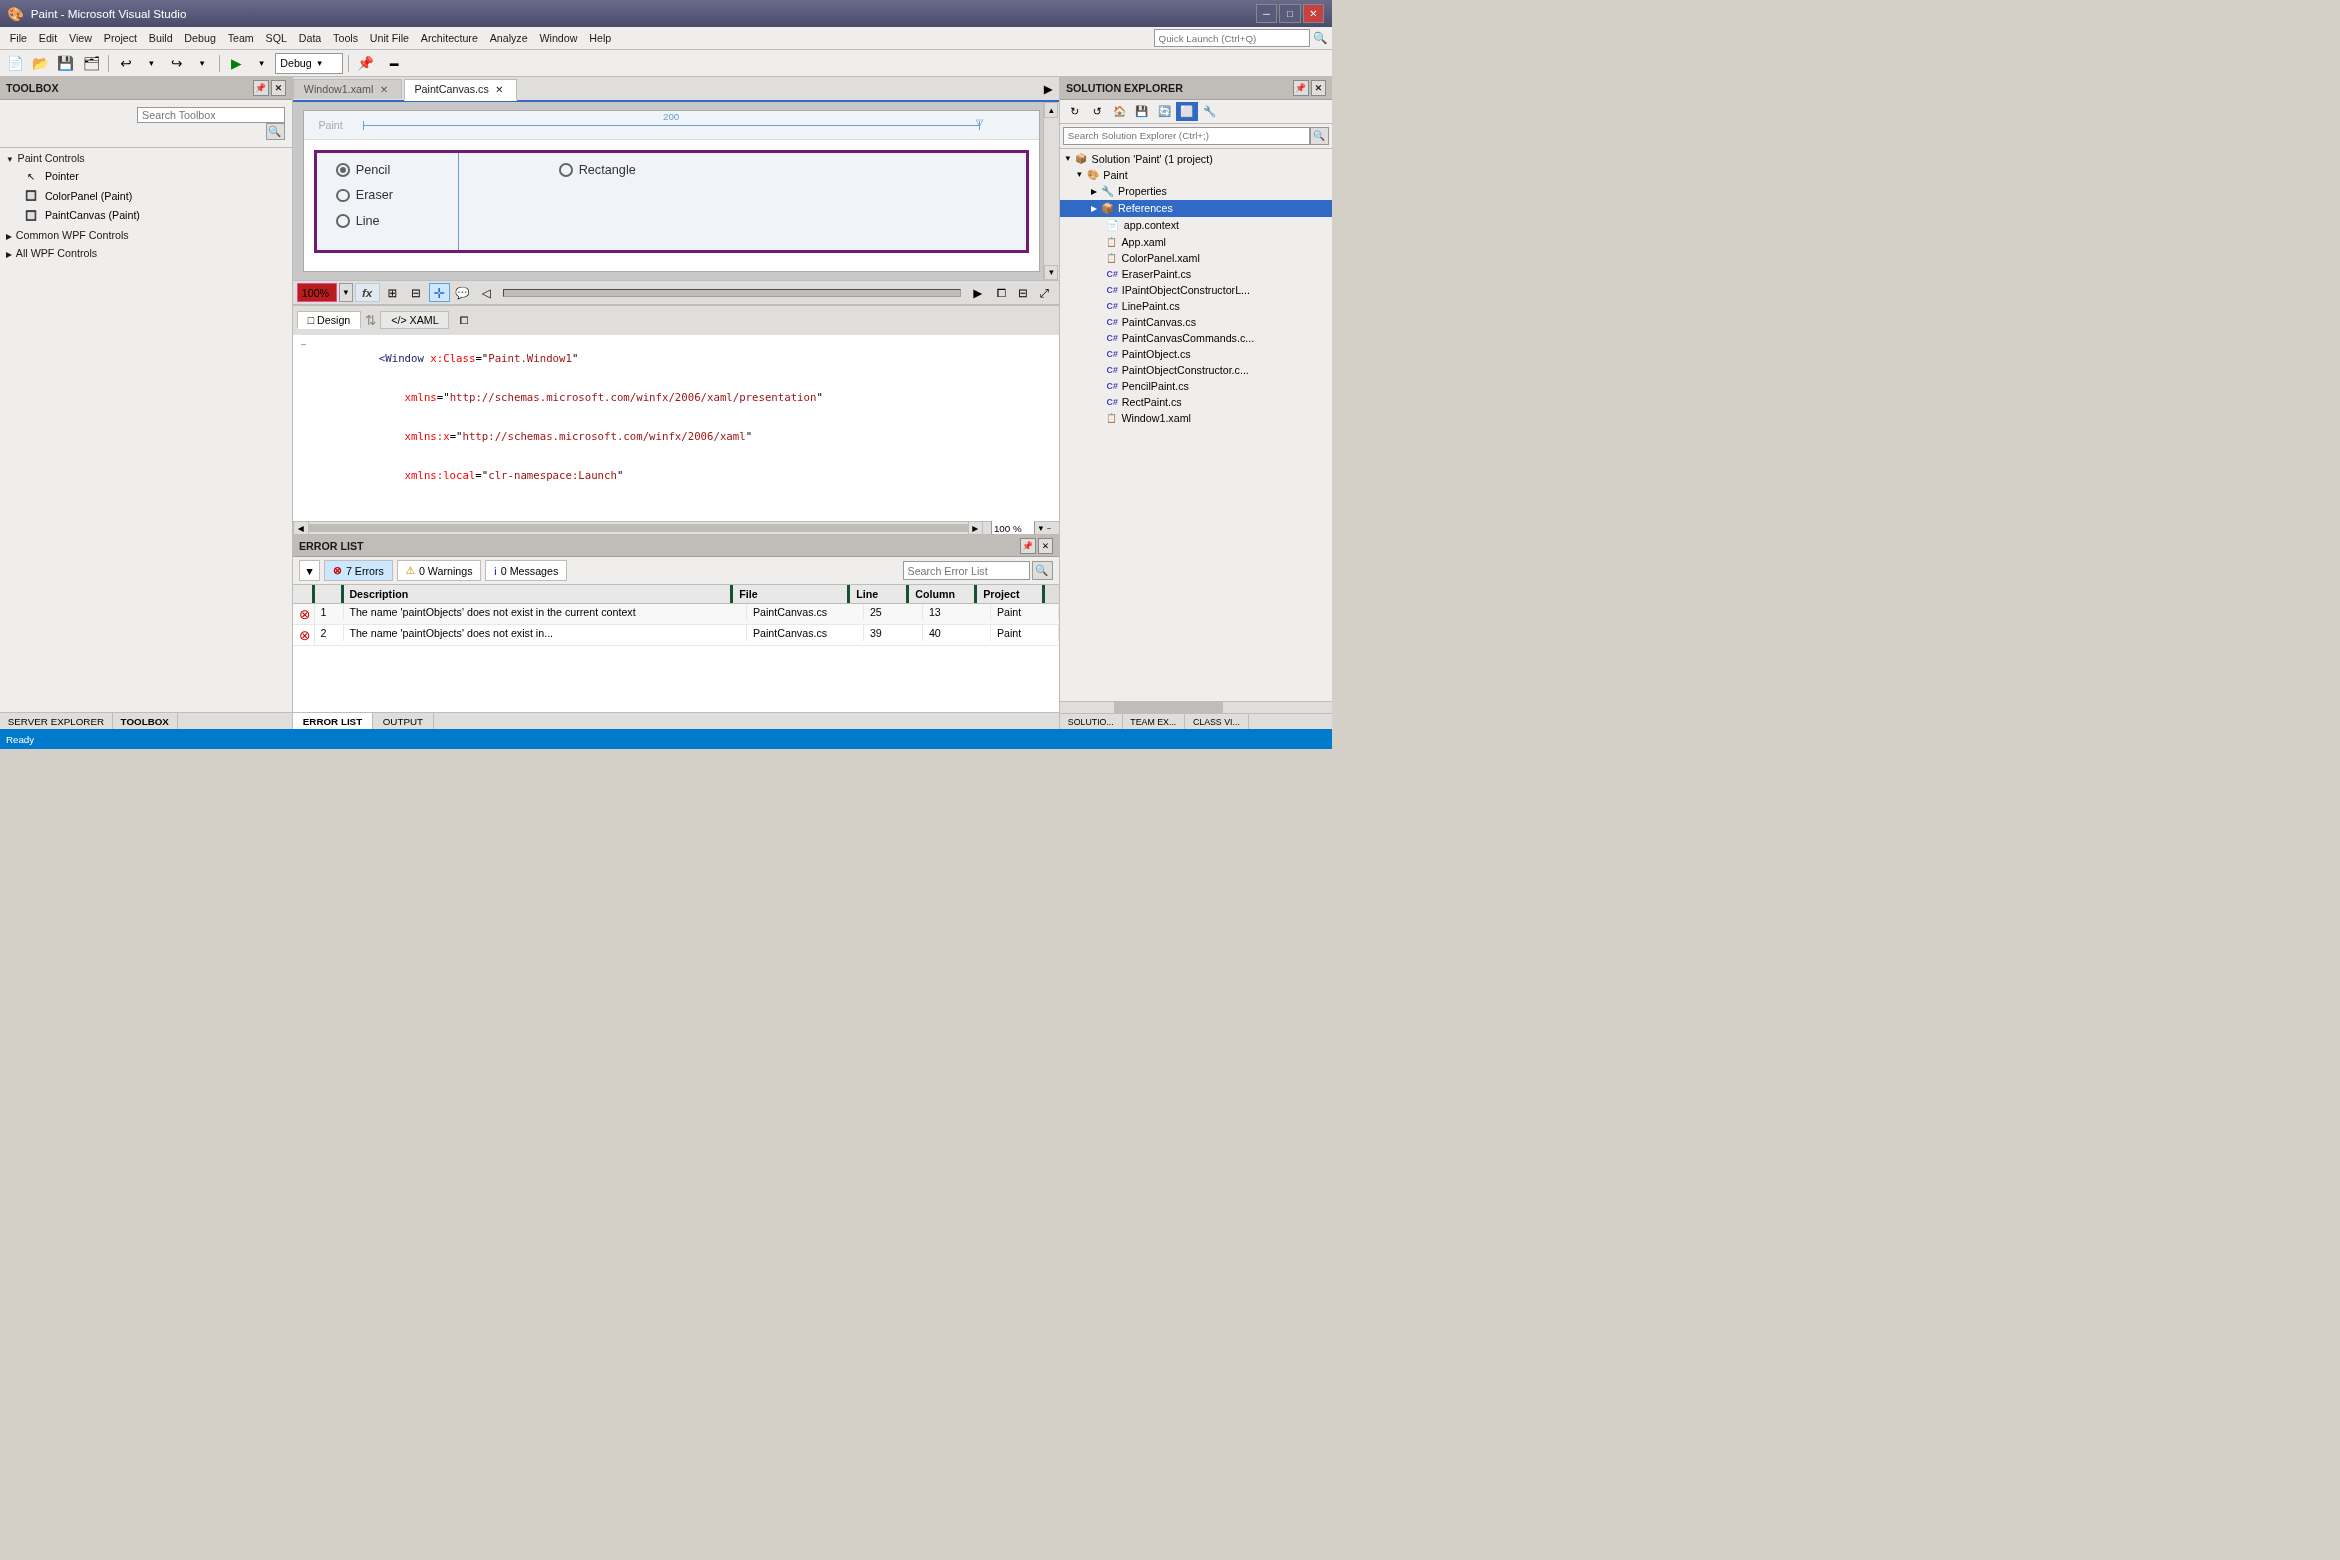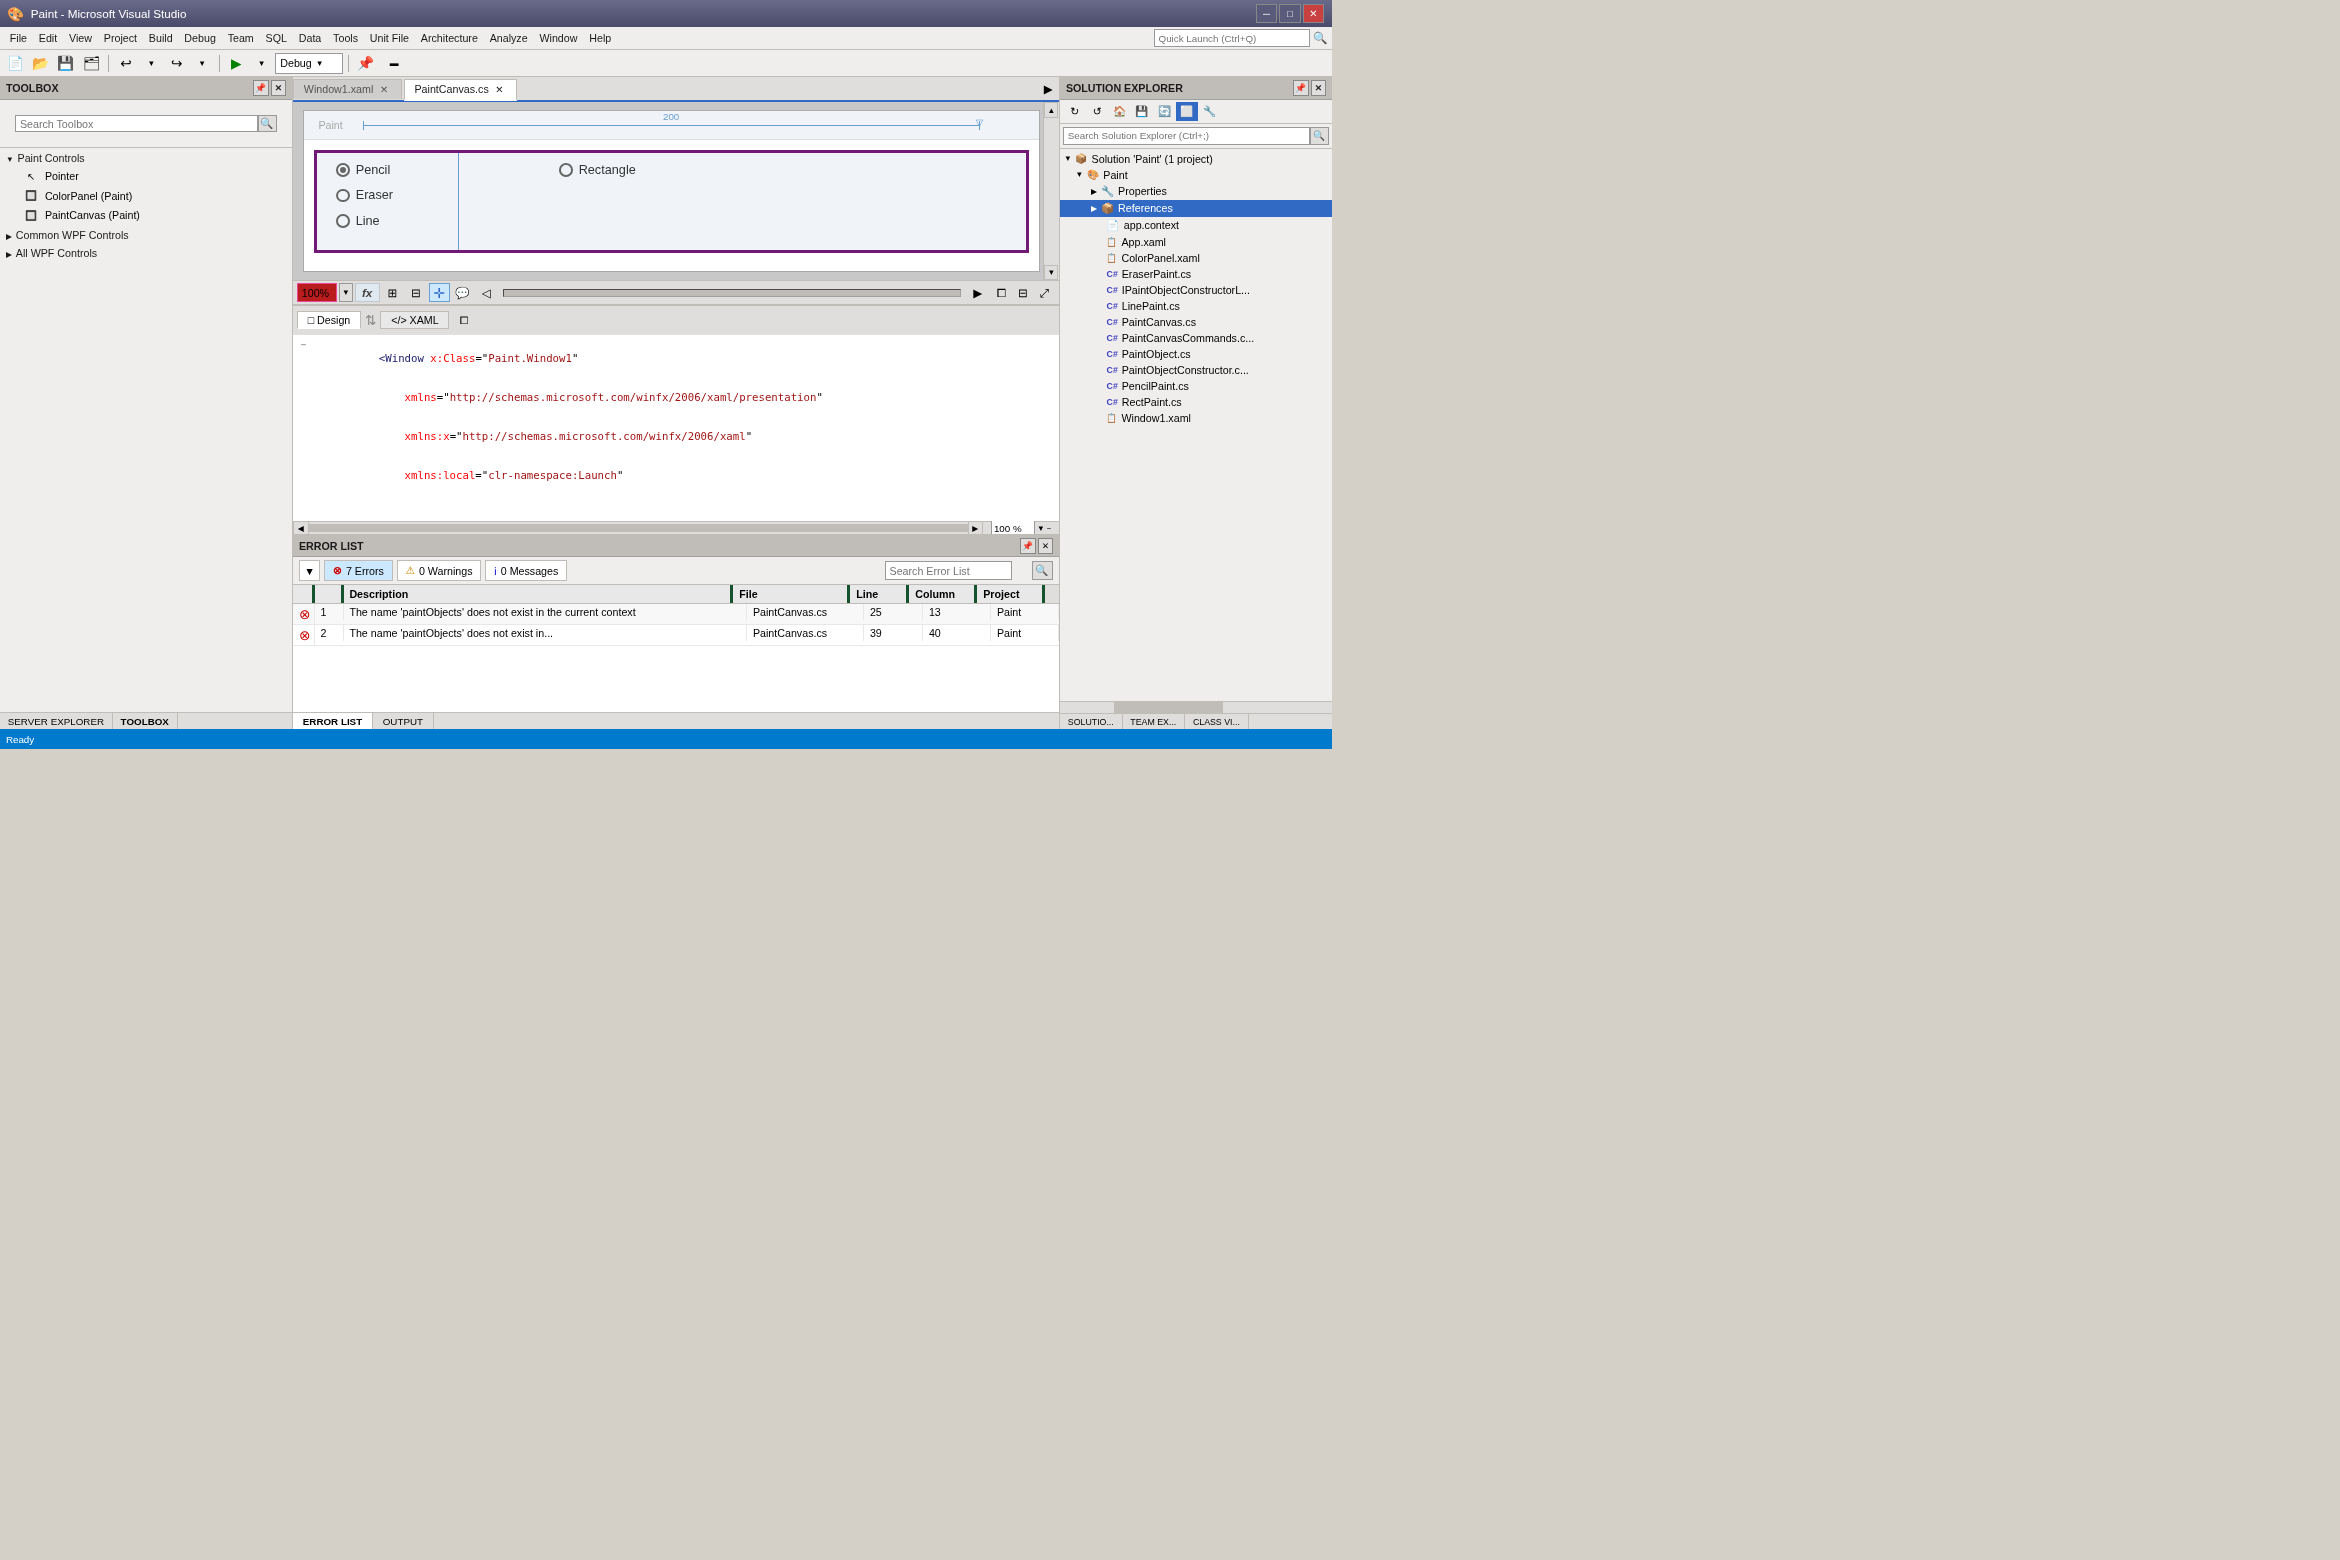--- a/index.html
+++ b/index.html
@@ -29,21 +29,21 @@
     .toolbar-dropdown { height: 21.5px; border: 1px solid #999; padding: 1px 3.9px; font-size: 10.7px; background: white; display: flex; align-items: center; gap: 3.9px; cursor: pointer; min-width: 68px; }
 
     
     .main-layout { display: flex; height: calc(749px - 27px - 23.4px - 27px - 19.5px); }
 
     
     .toolbox-panel { width: 293px; background: #f0eeec; border-right: 1px solid #c0bdb8; display: flex; flex-direction: column; }
     .panel-header { background: #c0bdb8; padding: 2.9px 5.9px; display: flex; align-items: center; justify-content: space-between; font-weight: bold; font-size: 10.7px; color: #1a1a1a; border-bottom: 1px solid #a0a0a0; }
     .panel-header-controls { display: flex; gap: 2px; }
     .panel-ctrl { width: 15.6px; height: 15.6px; border: 1px solid #888; display: flex; align-items: center; justify-content: center; cursor: pointer; font-size: 8.8px; background: #e0dedd; }
-    .toolbox-search { display: flex; align-items: flex-end; padding: 15px; border-bottom: 1px solid #c0bdb8; }
+    .toolbox-search { display: flex; align-items: flex-end; padding: 7px; border-bottom: 1px solid #c0bdb8; flex-direction: column; }
     .toolbox-search input { flex: 1; height: 17.6px; border: 1px solid #999; padding: 1px 3.9px; font-size: 10.7px; background: white; }
     .toolbox-search-btn { width: 19.5px; height: 17.6px; border: 1px solid #999; display: flex; align-items: center; justify-content: center; cursor: pointer; background: #e0dedd; font-size: 10.7px; }
     .toolbox-content { flex: 1; overflow-y: auto; padding: 2px 0; }
     .toolbox-group { margin-bottom: 2px; }
     .toolbox-group-header { display: flex; align-items: center; gap: 3.9px; padding: 2px 5.9px; cursor: pointer; font-size: 10.7px; color: #1a1a1a; }
     .toolbox-item { display: flex; align-items: center; gap: 5.9px; padding: 2px 23.4px; cursor: pointer; font-size: 10.7px; }
     .toolbox-item-icon { width: 15.6px; height: 15.6px; display: flex; align-items: center; justify-content: center; font-size: 9.8px; }
     .toolbox-empty-msg { padding: 7.8px 9.8px; color: #555; font-size: 10.7px; font-style: italic; line-height: 1.4; }
     .chevron-right::before { content: '▶'; font-size: 7.8px; }
     .chevron-down::before { content: '▼'; font-size: 7.8px; }
@@ -90,21 +90,21 @@
     .error-panel { background: #f0eeec; border-top: 2px solid #c0bdb8; height: 195px; display: flex; flex-direction: column; }
     .error-panel-header { display: flex; align-items: center; background: #c0bdb8; padding: 2px 5.9px; border-bottom: 1px solid #a0a0a0; }
     .error-panel-title { font-weight: bold; font-size: 10.7px; color: #1a1a1a; }
     .error-panel-controls { margin-left: auto; display: flex; gap: 2px; }
     .error-toolbar { display: flex; align-items: center; padding: 2.9px 5.9px; border-bottom: 1px solid #c0bdb8; gap: 3.9px; }
     .error-filter-btn { height: 21.5px; border: 1px solid #c0bdb8; background: white; padding: 0 7.8px; cursor: pointer; display: flex; align-items: center; gap: 3.9px; font-size: 10.7px; }
     .error-filter-btn.active { background: #cce8ff; }
     .error-icon-red { color: #cc0000; font-weight: bold; }
     .error-icon-warn { color: #cc8800; }
     .error-icon-info { color: #0000cc; }
-    .error-search { margin-left: auto; display: flex; align-items: center; gap: 20px; }
+    .error-search { margin-left: auto; display: flex; align-items: center; gap: 2px; }
     .error-search input { width: 127px; height: 19.5px; border: 1px solid #999; padding: 1px 3.9px; font-size: 10.7px; background: white; }
     .error-table { flex: 1; overflow-y: auto; background: white; }
     .error-table-header { display: flex; background: #e8e8e8; border-bottom: 1px solid #c0bdb8; }
     .error-col { padding: 2.9px 5.9px; font-size: 10.7px; font-weight: bold; border-right: 3px solid #14532d; cursor: pointer; }
     .error-row { display: flex; align-items: flex-start; border-bottom: 1px solid #e8e8e8; min-height: 19.5px; }
     .error-row:nth-child(even) { background: #f8f8f8; }
     .error-cell { padding: 2px 5.9px; font-size: 10.7px; border-right: 1px solid #e8e8e8; }
     .error-panel-bottom { display: flex; border-top: 1px solid #c0bdb8; background: #e0dedd; }
     .error-bottom-tab { padding: 2.9px 9.8px; font-size: 9.8px; cursor: pointer; border-right: 1px solid #c0bdb8; }
     .error-bottom-tab.active { background: white; font-weight: bold; }

